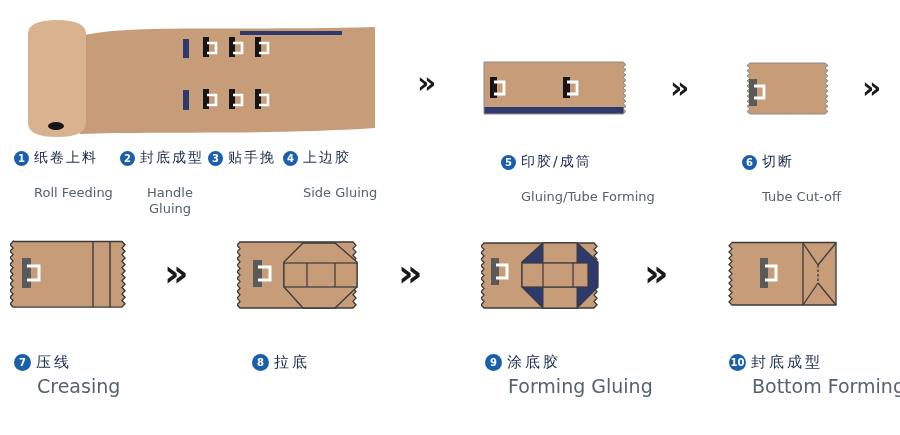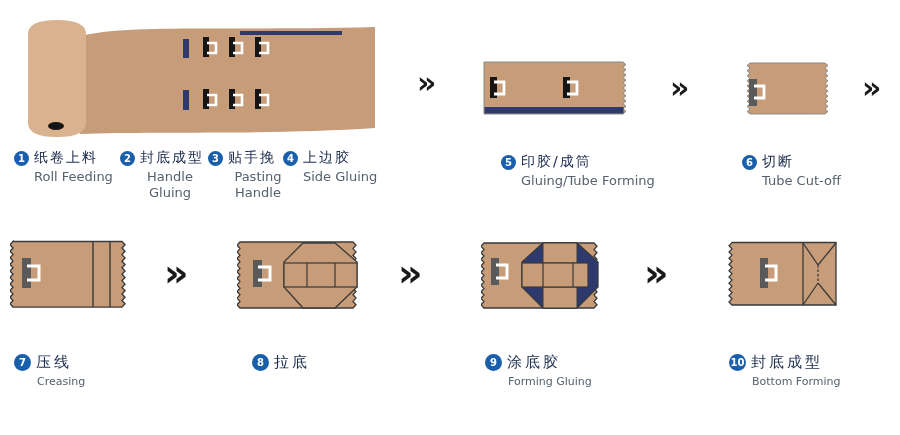--- a/index.html
+++ b/index.html
@@ -15,25 +15,25 @@
   .arrow.sm{font-size:30px;}
   .arrow.lg{font-size:38px;}
   .step-label{position:absolute;}
   .step-label .head{display:flex;align-items:center;gap:5px;}
   .badge{
     width:15px;height:15px;border-radius:50%;background:#1A5FAC;color:#fff;
     font-size:10px;font-weight:bold;display:flex;align-items:center;justify-content:center;
     flex:0 0 auto;
   }
   .zh{font-size:14px;font-weight:normal;color:#1B2B4D;letter-spacing:2px;white-space:nowrap;}
-  .en{font-size:13px;color:#55616E;margin-left:20px;margin-top:2px;line-height:1.2;white-space:nowrap;}
+  .en{font-size:13px;color:#55616E;margin-left:20px;margin-top:18px;line-height:1.2;white-space:nowrap;}
   .step-label.wrap2 .en{width:60px;white-space:normal;text-align:center;}
   .step-label.big .badge{width:17px;height:17px;font-size:10px;}
   .step-label.big .zh{font-size:15px;letter-spacing:3px;}
-  .step-label.big .en{font-size:11px;margin-left:23px;margin-top:3px;text-align:right;}
+  .step-label.big .en{font-size:19px;margin-left:23px;margin-top:3px;text-align:right;}
 </style>
 </head>
 <body>
 
 <div id="canvas">
 
   <svg class="abs" style="left:10px;top:12px;" width="370" height="130" viewBox="0 0 370 130">
 
     <path d="M 70,24 C 120,12 210,19 365,15 L 365,116 C 262,123 140,119 70,122 Z" fill="#C79C79"></path>
 
@@ -115,21 +115,20 @@
       <div class="zh">封底成型</div>
     </div>
     <div class="en">Handle Gluing</div>
   </div>
 
   <div class="step-label wrap2" style="left:208px;top:149px;">
     <div class="head">
       <div class="badge">3</div>
       <div class="zh">贴手挽</div>
     </div>
-    <div class="en">Pasting Handle</div>
   </div>
 
   <div class="step-label" style="left:283px;top:149px;">
     <div class="head">
       <div class="badge">4</div>
       <div class="zh">上边胶</div>
     </div>
     <div class="en">Side Gluing</div>
   </div>
 

